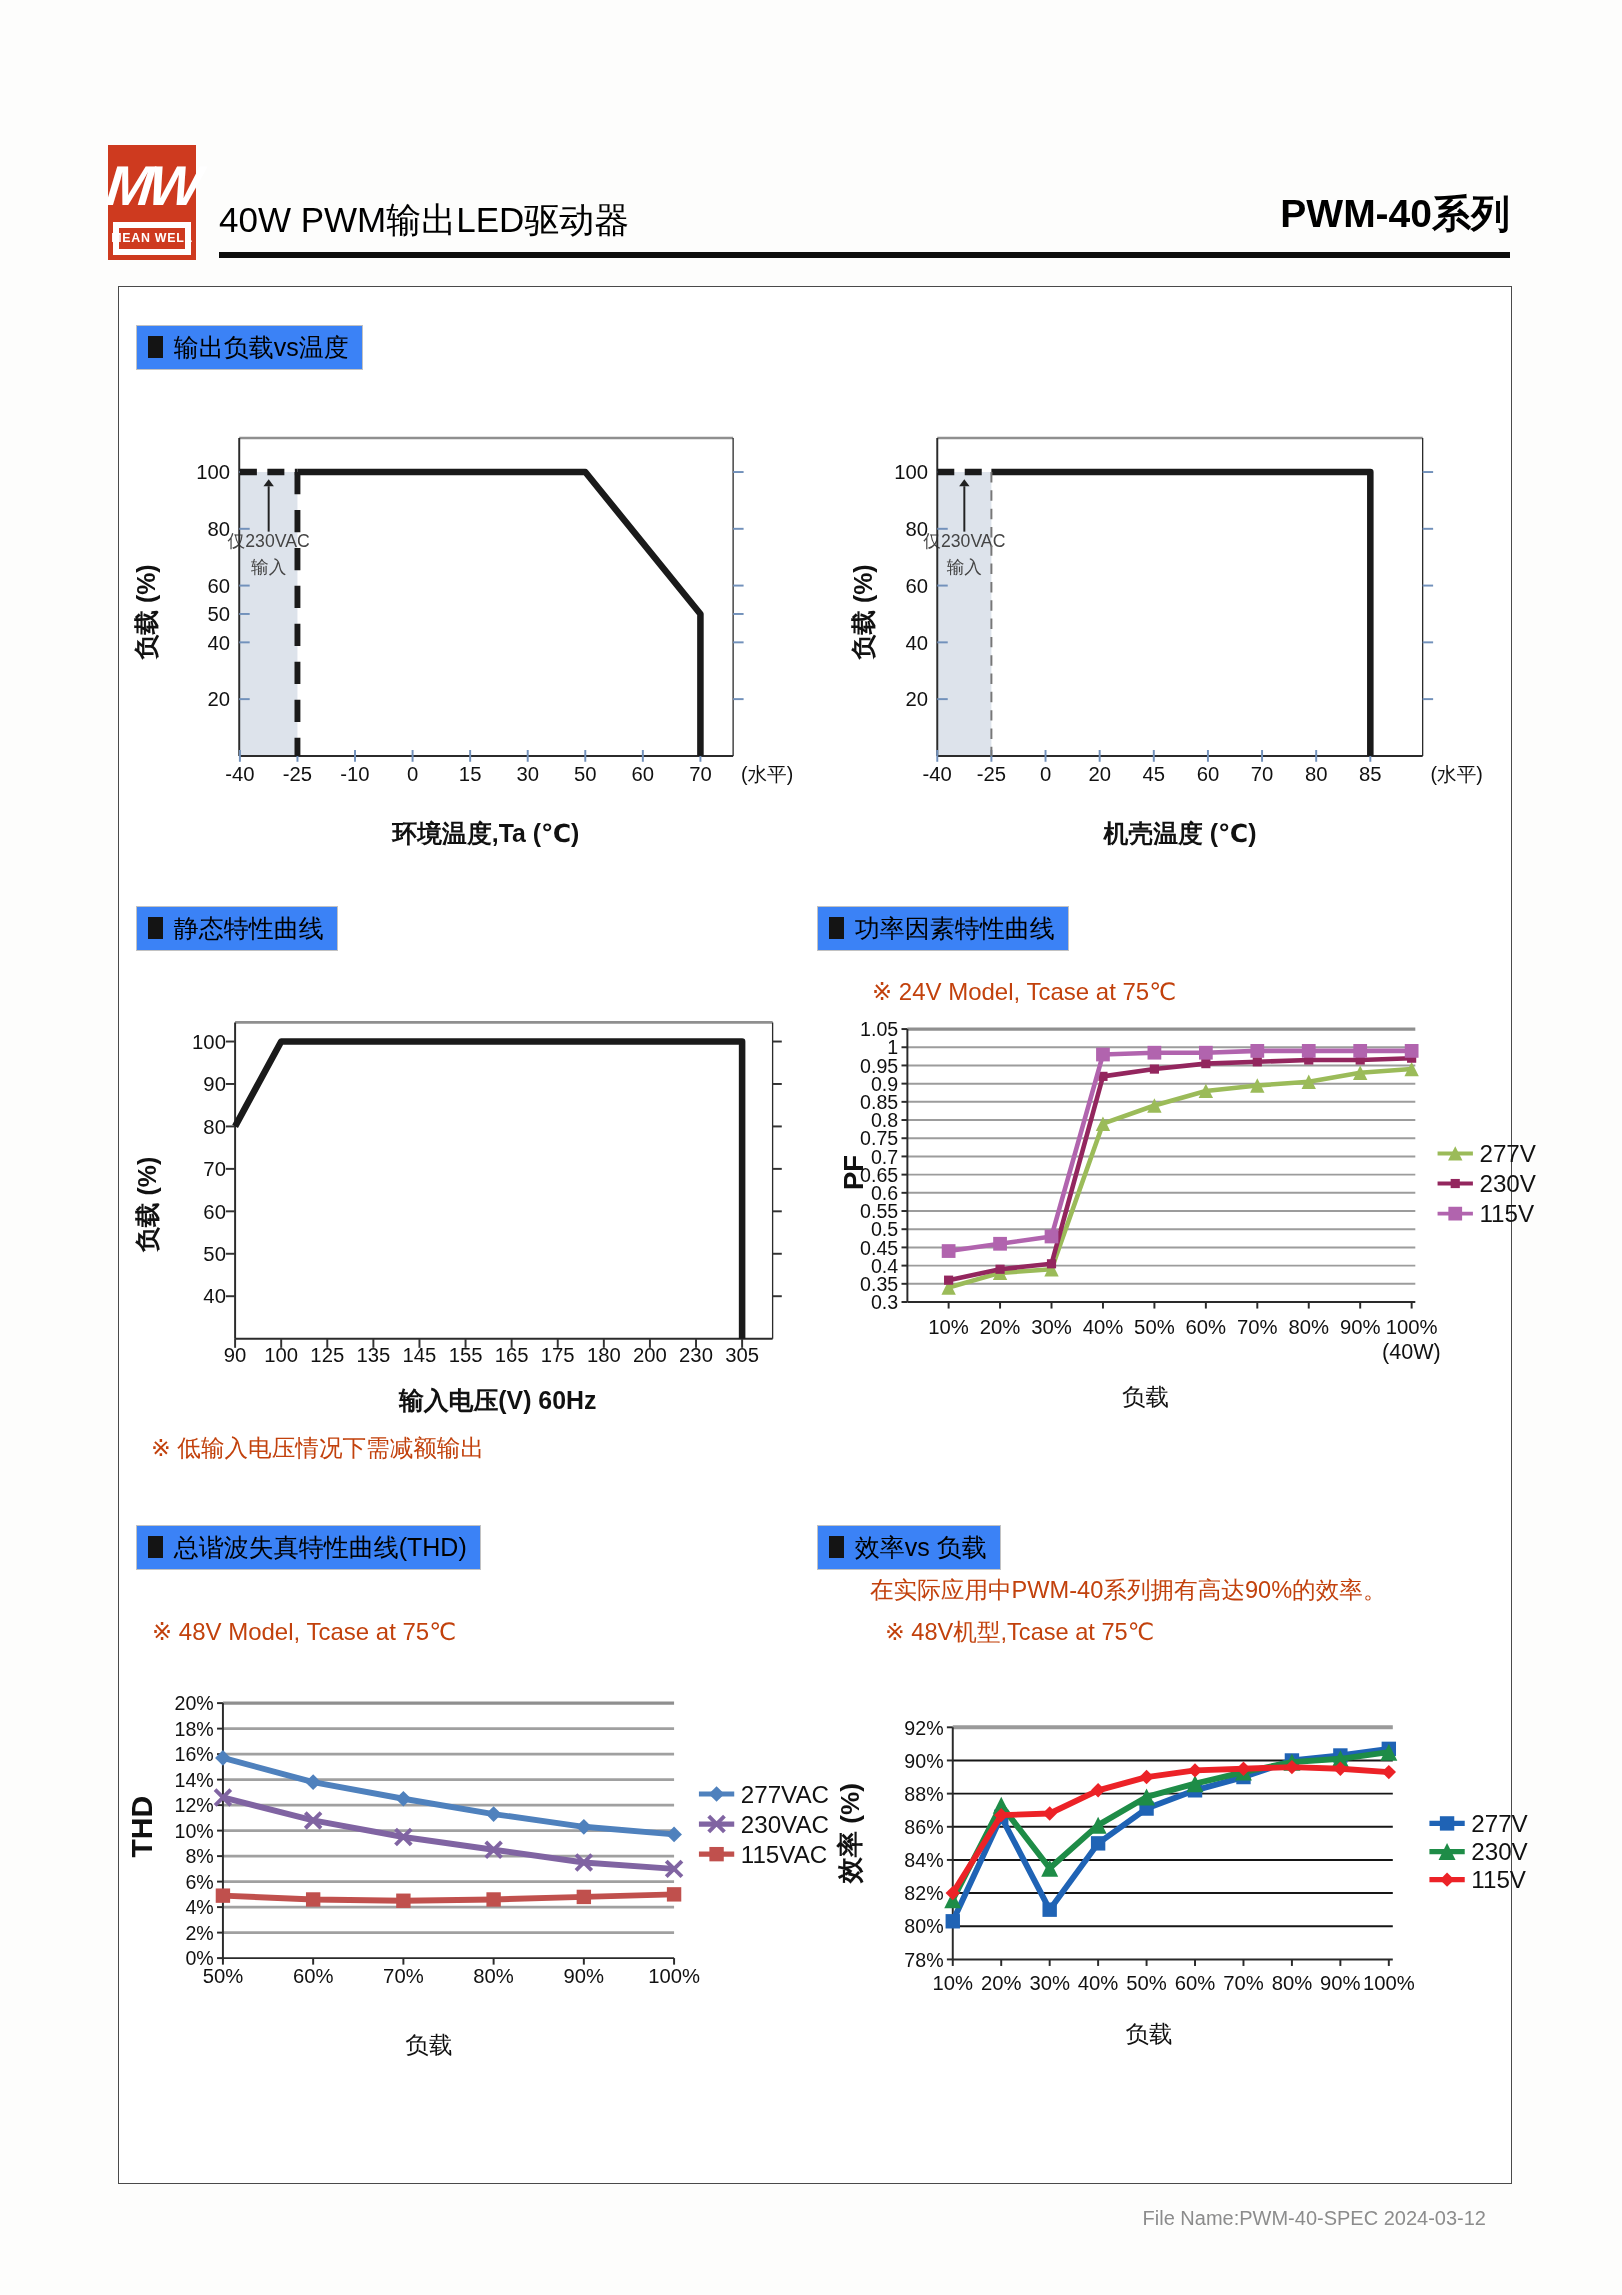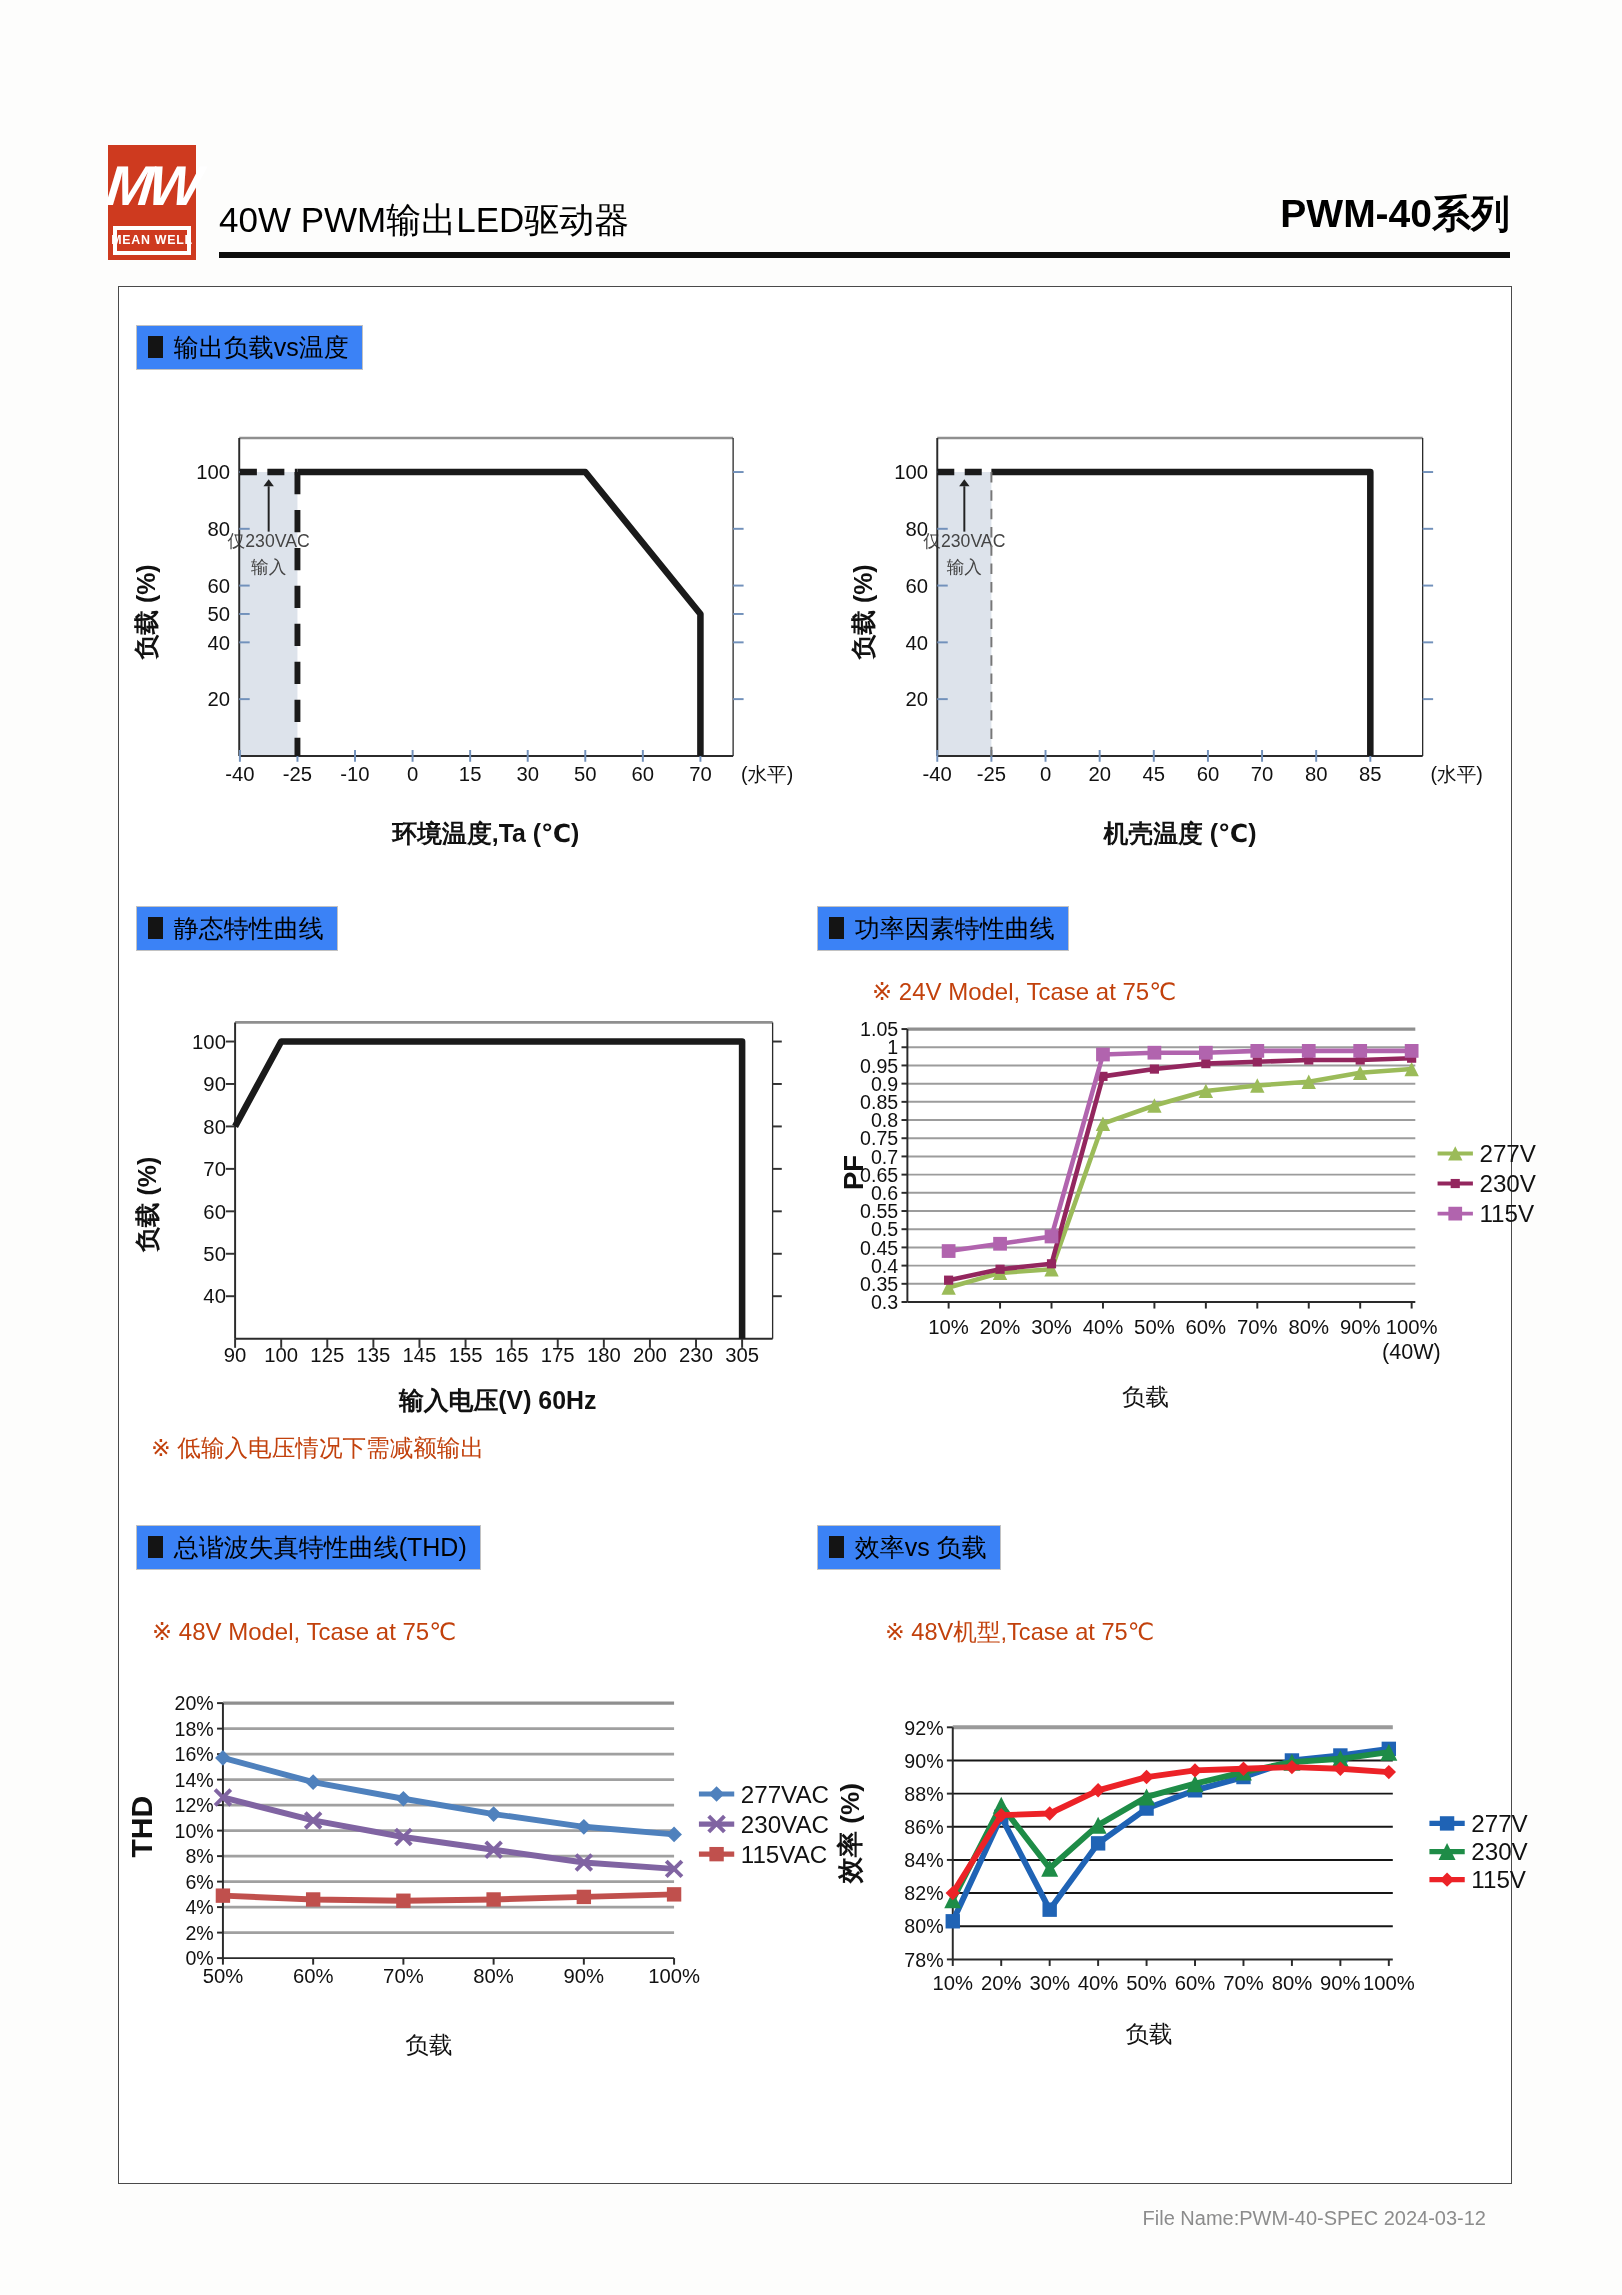--- a/index.html
+++ b/index.html
@@ -2,21 +2,21 @@
 <html style="font-size:10.5px"><head>
 <meta charset="utf-8">
 <style>
   html,body{margin:0;padding:0;background:#fff;}
   .page{position:relative;width:1623px;height:2295px;background:#fdfdfc;overflow:hidden;
         font-family:"Liberation Sans","DejaVu Sans",sans-serif;color:#111;}
   
   .logo{position:absolute;left:108px;top:145px;width:88px;height:115px;background:#CE3A1F;}
   .logo-mw{position:absolute;left:0;top:1.3px;width:88px;height:79px;display:flex;align-items:center;justify-content:center;
            color:#fff;font-size:56px;font-weight:bold;font-style:italic;letter-spacing:-4.6px;transform:skewX(-6deg);}
-  .logo-brand{position:absolute;left:4.6px;right:4.6px;bottom:5.2px;height:21px;border:4px solid #ffffff;
+  .logo-brand{position:absolute;left:4.6px;right:4.6px;bottom:5.2px;height:21px;border:6px solid #ffffff;
               display:flex;align-items:center;justify-content:center;color:#fff;font-weight:bold;font-size:12.4px;letter-spacing:0.7px;white-space:nowrap;}
   .doc-title{position:absolute;left:219px;top:191px;font-size:35px;color:#000;white-space:nowrap;margin-top:6px;}
   .series-title{position:absolute;right:113px;top:187px;font-size:39px;font-weight:bold;color:#000;white-space:nowrap;}
   .header-rule{position:absolute;left:219px;top:252px;width:1291px;height:5.9px;background:#0d0d0d;}
   
   .main-box{position:absolute;left:118px;top:286px;width:1392px;height:1896px;border:1.3px solid #4a4a4a;background:#fff;}
   
   .chip{position:absolute;display:inline-flex;align-items:center;gap:10.5px;background:#3b82f6;border:0.7px solid #c2c2c2;
         padding:4.6px 13px 5.9px 10.5px;font-size:25px;color:#000;white-space:nowrap;}
   .chip .bullet{display:inline-block;width:15.7px;height:22px;background:#141414;}
@@ -65,20 +65,21 @@
     <span class="bullet"></span>
     <span>总谐波失真特性曲线(THD)</span>
   </div>
   <div class="chip chip5">
     <span class="bullet"></span>
     <span>效率vs 负载</span>
   </div>
 
   <div class="subtext sub-pf">※ 24V Model, Tcase at 75℃</div>
   <div class="subtext sub-thd">※ 48V Model, Tcase at 75℃</div>
+  <div class="subtext note-eff">在实际应用中PWM-40系列拥有高达90%的效率。</div>
   <div class="subtext sub-eff">※ 48V机型,Tcase at 75℃</div>
   <div class="subtext note-static">※ 低输入电压情况下需减额输出</div>
 
   <svg class="chart" viewBox="0 0 1060 720" style="left: 131px; top: 419px; width: 694px; height: 471px;">
       <rect x="166" y="81.07142857142856" width="88" height="433.92857142857144" fill="#dde3eb"></rect>
       <line x1="210" y1="172.19642857142856" x2="210" y2="102.76785714285717" stroke="#222" stroke-width="3"></line>
       <polygon points="202,102.76785714285717 218,102.76785714285717 210,91.91964285714283" fill="#222"></polygon>
       <text x="210" y="196.0625" font-size="27" text-anchor="middle" fill="#444" font-family="&quot;Liberation Sans&quot;,&quot;DejaVu Sans&quot;,sans-serif">仅230VAC</text>
       <text x="210" y="235.11607142857144" font-size="27" text-anchor="middle" fill="#444" font-family="&quot;Liberation Sans&quot;,&quot;DejaVu Sans&quot;,sans-serif">输入</text>
       <line x1="165" y1="29" x2="920" y2="29" stroke="#8f8f8f" stroke-width="4"></line>

